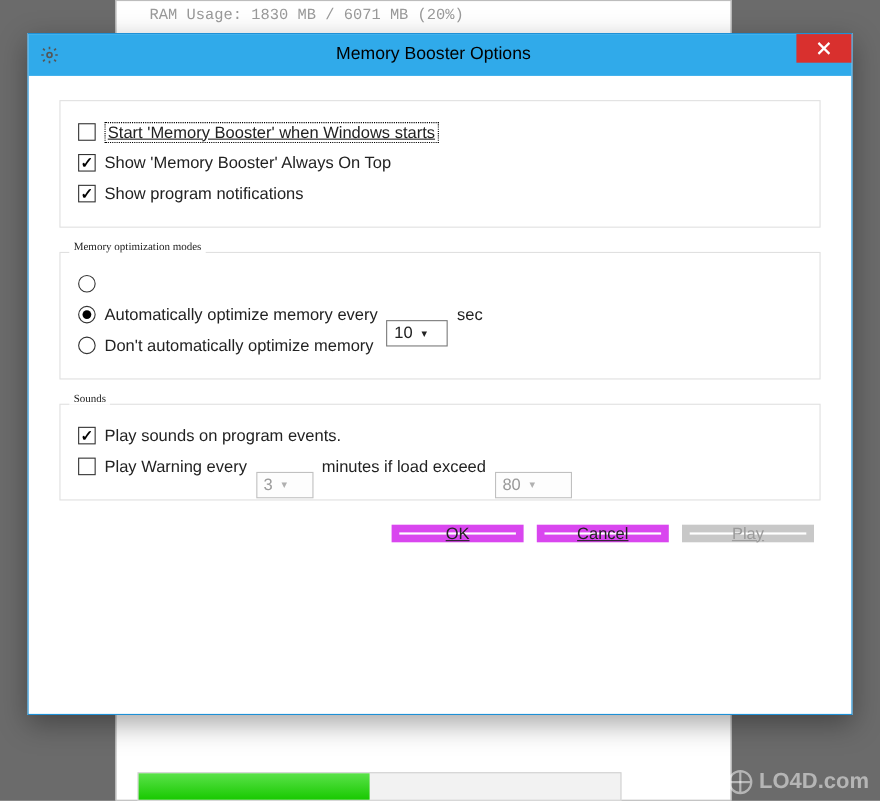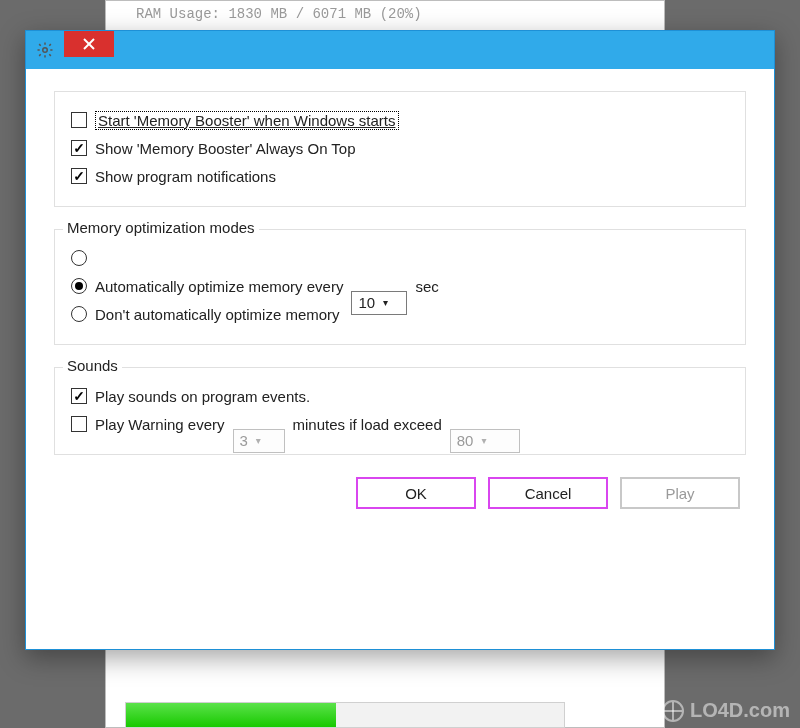--- a/index.html
+++ b/index.html
@@ -81,21 +81,22 @@
     border: 1px solid #e0e0e0;
     padding: 14px 16px 16px 16px;
     margin-bottom: 22px;
     position: relative;
   }
   .groupbox .legend {
     position: absolute;
     top: -11px; left: 8px;
     background: #fff;
     padding: 0 4px;
-    font-size: 15px;
+    font-size: 10px;
+    font-family: Liberation Serif, serif;
   }
   .row { display: flex; align-items: center; height: 28px; gap: 8px; }
   .chk, .rad {
     width: 16px; height: 16px;
     border: 1px solid #333;
     background: #fff;
     display: inline-flex; align-items: center; justify-content: center;
     cursor: pointer;
     flex-shrink: 0;
   }
@@ -137,25 +138,26 @@
   .chev { font-size: 10px; }
   .disabled .chev { color: #b0b0b0; }
   .btnrow {
     display: flex;
     justify-content: flex-end;
     gap: 12px;
     margin-top: 10px;
     padding-right: 6px;
   }
   .btn {
-    width: 120px; height: 32px;
-    border: 2px solid #d946ef;
+    width: 120px; height: 16px;
+    border: 7px solid #d946ef;
     background: #fff;
     display: flex; align-items: center; justify-content: center;
     cursor: pointer;
+    text-decoration: underline;
   }
   .btn.disabled {
     color: #9a9a9a;
     border-color: #c8c8c8;
     cursor: default;
   }
   .watermark {
     position: absolute;
     right: 10px; bottom: 6px;
     color: rgba(255,255,255,.5);
@@ -184,20 +186,21 @@
   </div>
 
 <div class="dialog">
   <div class="titlebar">
     <div class="gear">
       <svg width="18" height="18" viewBox="0 0 24 24" fill="none" stroke="#555" stroke-width="2">
         <circle cx="12" cy="12" r="3"></circle>
         <path d="M12 2v3M12 19v3M4.2 4.2l2.1 2.1M17.7 17.7l2.1 2.1M2 12h3M19 12h3M4.2 19.8l2.1-2.1M17.7 6.3l2.1-2.1"></path>
       </svg>
     </div>
+    <div class="title">Memory Booster  Options</div>
     <div class="close-btn">
       <svg width="12" height="12" viewBox="0 0 12 12">
         <line x1="1" y1="1" x2="11" y2="11" stroke="#fff" stroke-width="2"></line>
         <line x1="11" y1="1" x2="1" y2="11" stroke="#fff" stroke-width="2"></line>
       </svg>
     </div>
   </div>
 
   <div class="body">
 

